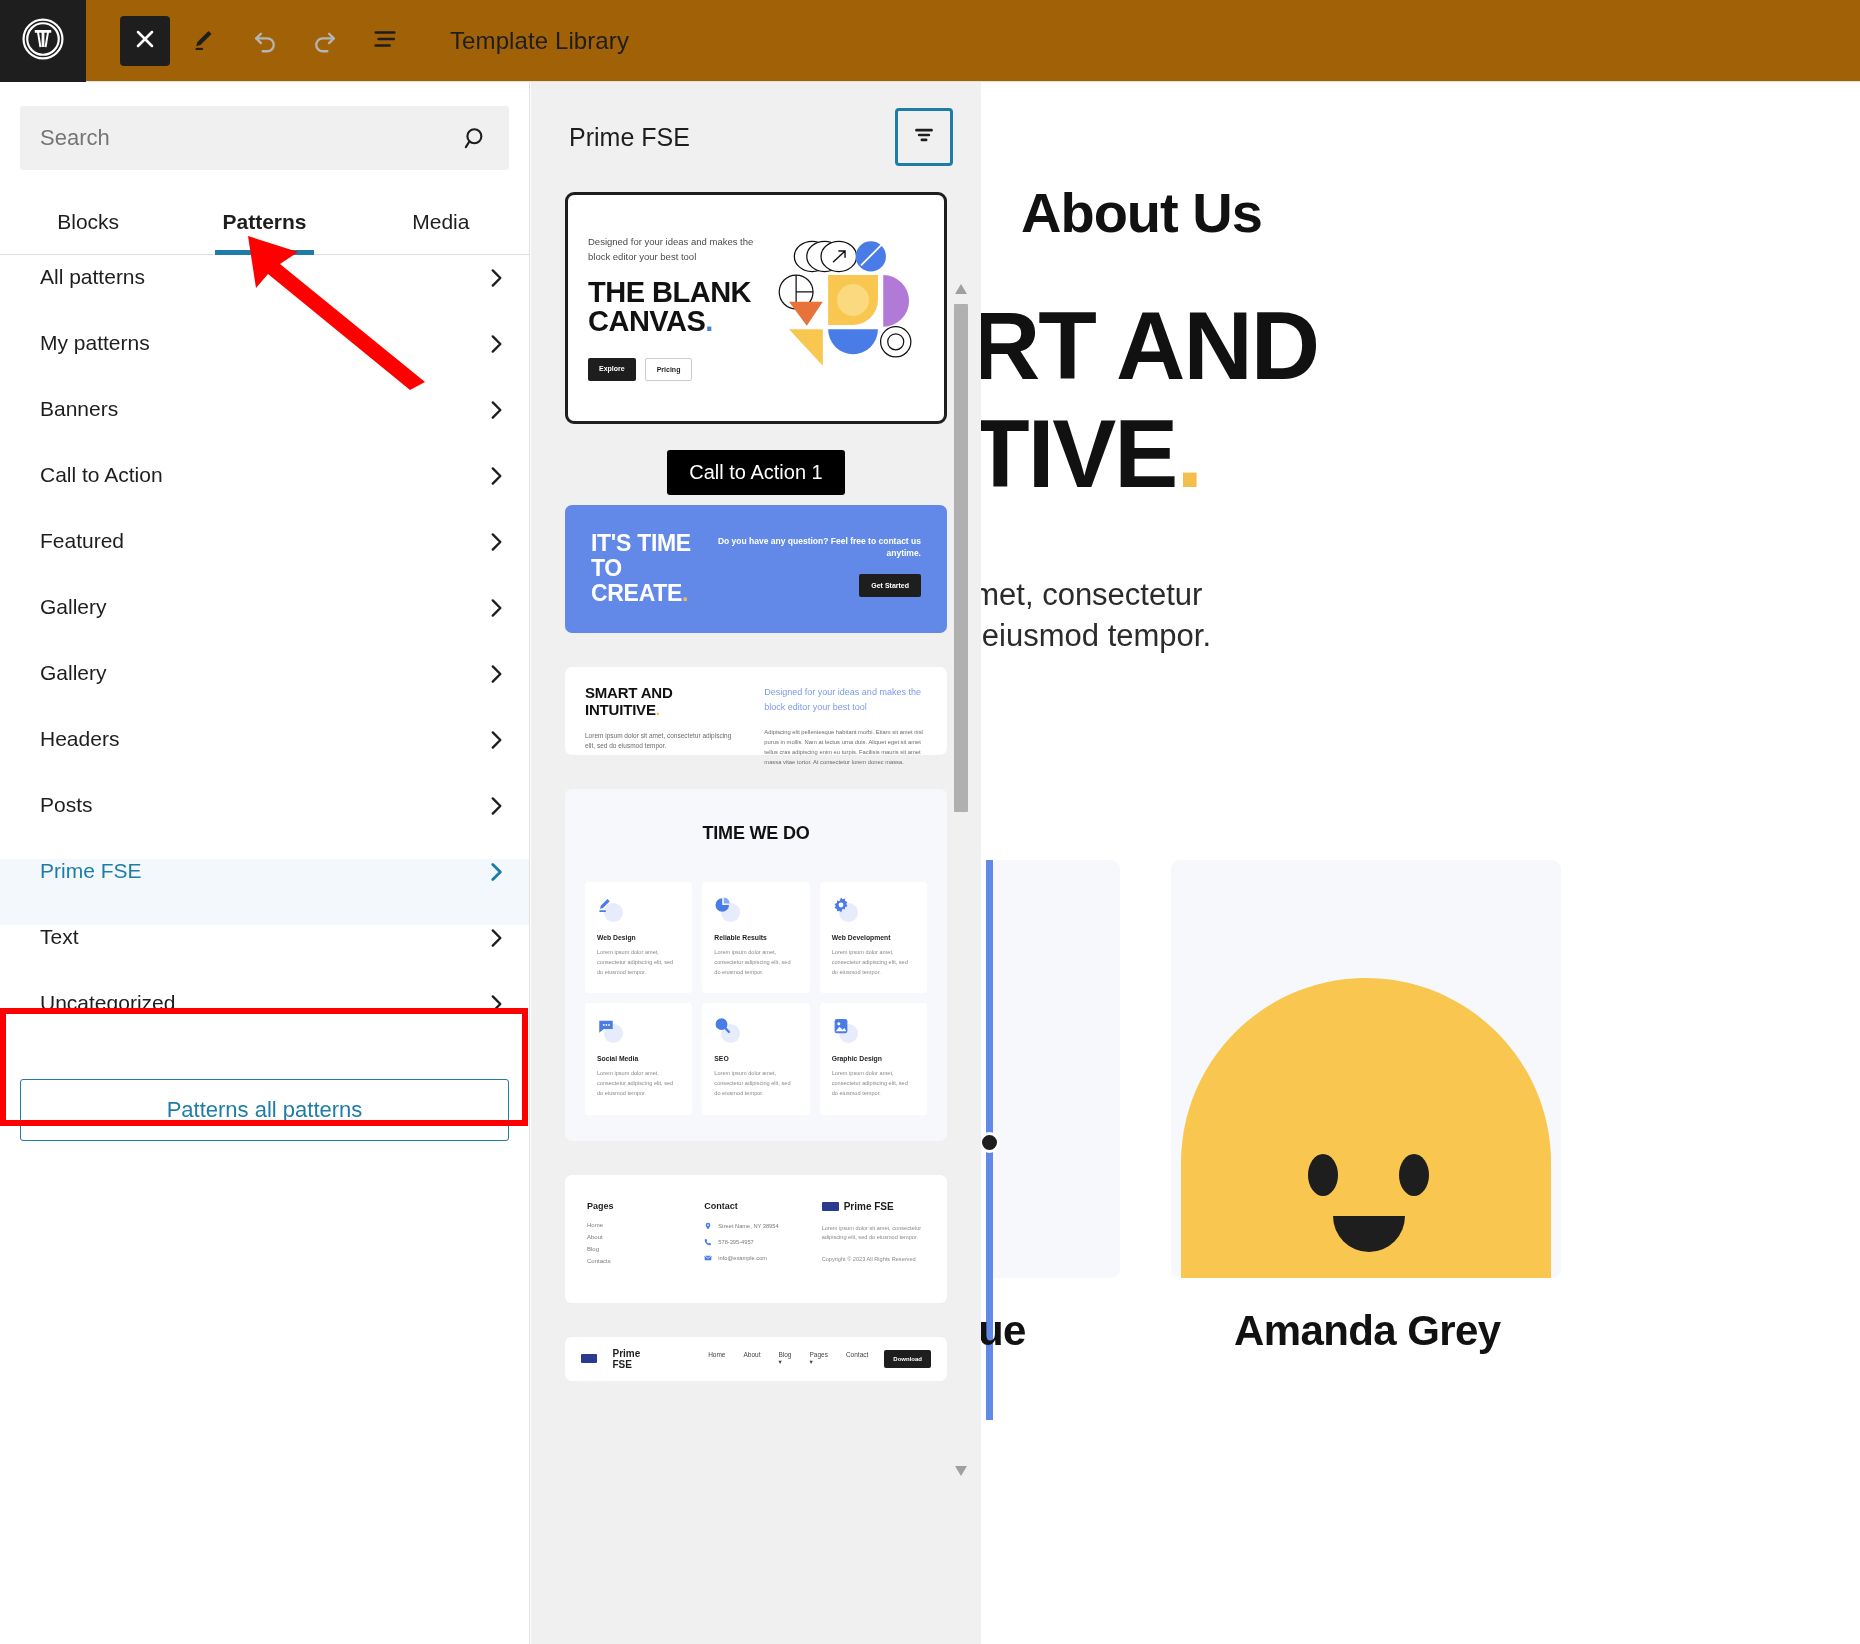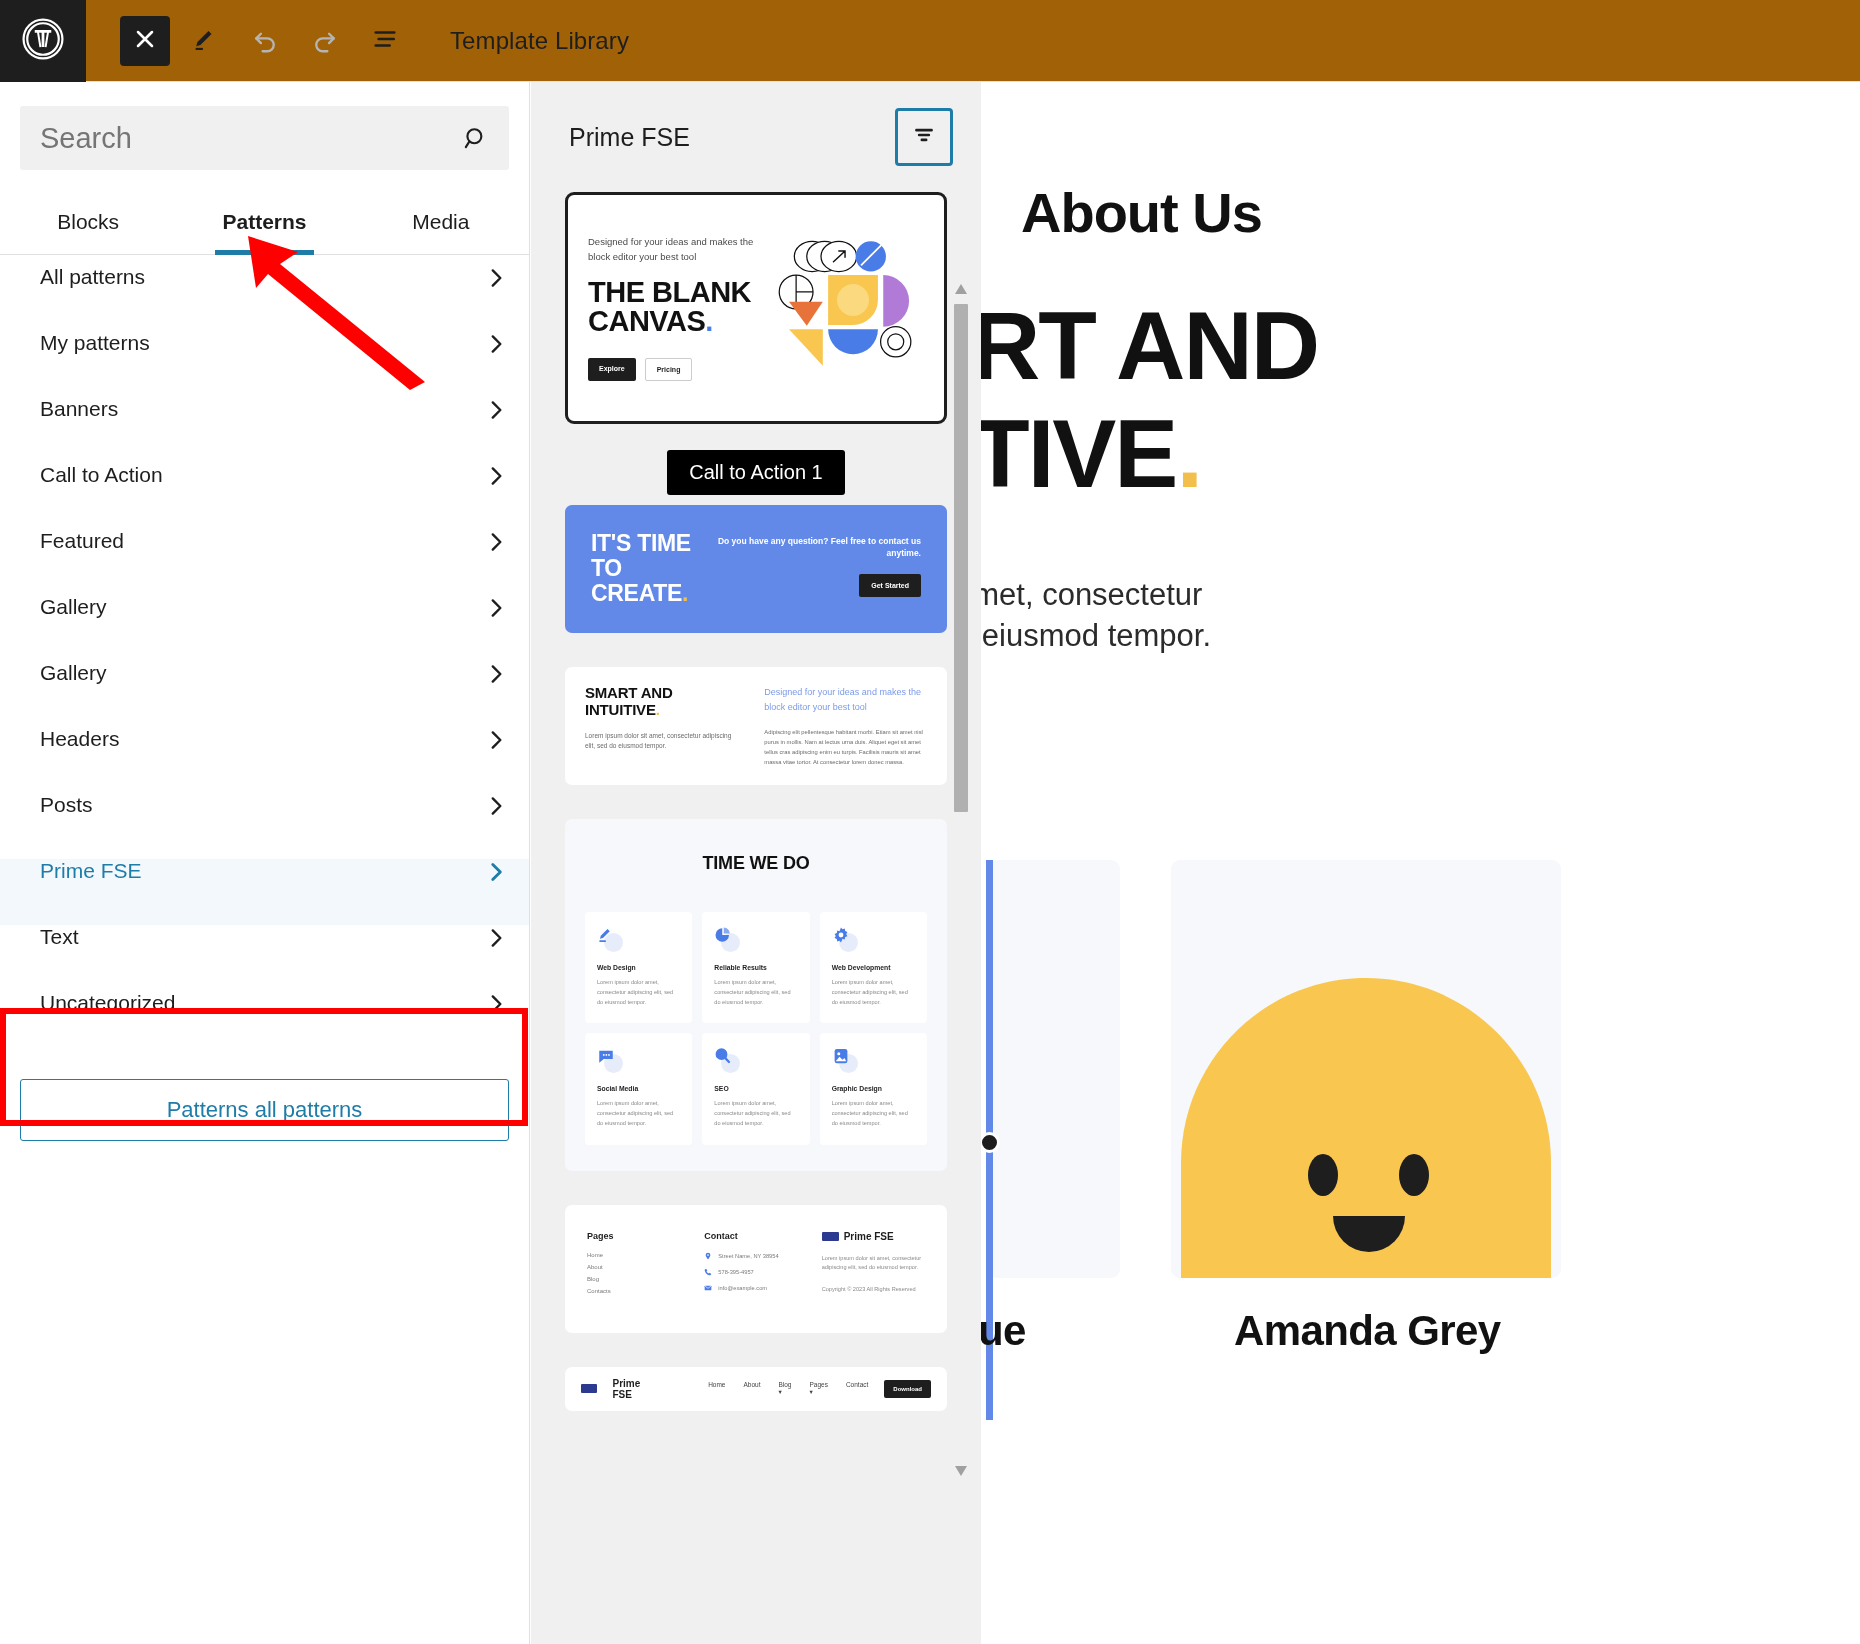--- a/index.html
+++ b/index.html
@@ -38,21 +38,21 @@
     position: absolute; top: 82px; left: 0; width: 530px; height: 1562px;
     background: #fff; border-right: 1px solid #e0e0e0; overflow: hidden;
   }
   .search-wrap { padding: 24px 20px 0 20px; }
   .search-box {
     position: relative; height: 64px; background: #f0f0f0; border-radius: 3px;
     display: flex; align-items: center;
   }
   .search-box input {
     flex: 1; border: none; background: transparent; outline: none;
-    font-family: "Liberation Sans", sans-serif; font-size: 29px;
+    font-family: "Liberation Sans", sans-serif; font-size: 22px;
     color: #a21caf; padding: 0 20px;
   }
   .search-box input::placeholder { color: #757575; }
   .search-icon-btn {
     width: 56px; height: 56px; display: flex; align-items: center;
     justify-content: center; margin-right: 6px; cursor: pointer;
   }
   .search-icon-btn svg { width: 27px; height: 27px; }
 
   .tabs {
@@ -165,21 +165,21 @@
   .p2-h .ydot { color: #f2bf4c; }
   .p2-right { text-align: right; padding-top: 4px; }
   .p2-sub { color: #fff; font-size: 8.5px; font-weight: bold; line-height: 1.45; }
   .p2-btn {
     display: inline-block; background: #1e1e1e; color: #fff; font-size: 7px;
     font-weight: bold; padding: 8px 12px; border-radius: 2px; margin-top: 14px;
   }
 
   
   .p3 {
-    background: #fff; border-radius: 7px; height: 118px;
+    background: #fff; border-radius: 7px; height: 88px;
     padding: 18px 20px; display: flex; gap: 22px;
   }
   .p3-left { width: 46%; }
   .p3-h { font-size: 15px; font-weight: bold; color: #111; line-height: 1.12; letter-spacing: -0.2px; }
   .p3-h .ydot { color: #f2bf4c; }
   .p3-p { font-size: 6.5px; color: #6b6b6b; line-height: 1.6; margin-top: 12px; }
   .p3-right { flex: 1; }
   .p3-lead { font-size: 9px; color: #7b9ae8; line-height: 1.7; }
   .p3-body { font-size: 5.8px; color: #6b6b6b; line-height: 1.75; margin-top: 11px; }
 

